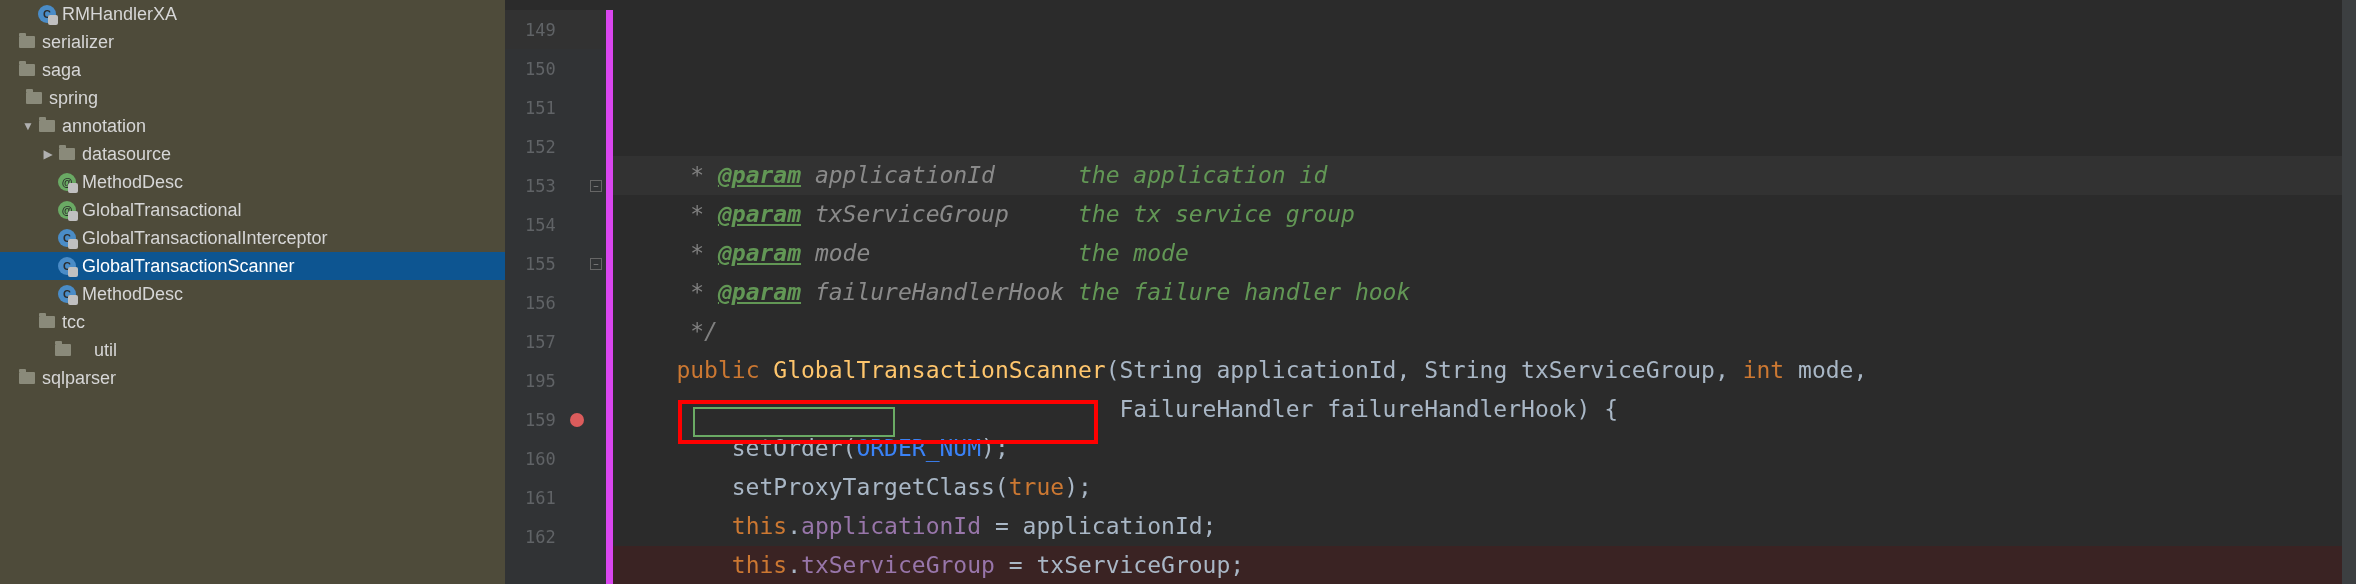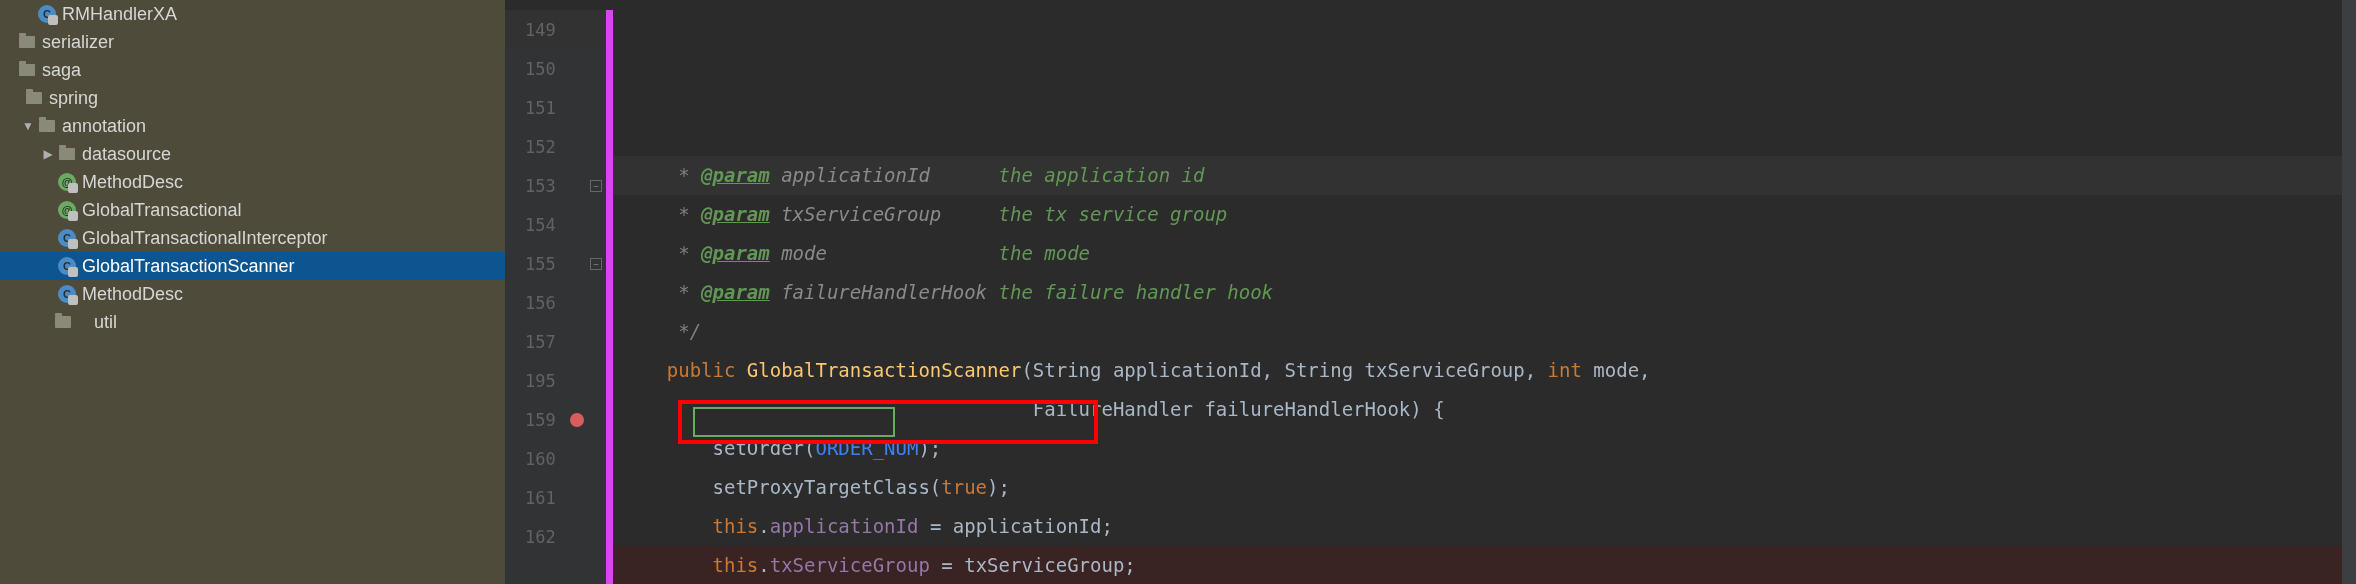--- a/index.html
+++ b/index.html
@@ -125,21 +125,21 @@
   width: 12px; height: 12px;
   border: 1px solid #666;
   font-size: 9px;
   color: #888;
   display: flex;
   align-items: center;
   justify-content: center;
 }
 .code {
   flex: 1;
-  font-size: 19px;
+  font-size: 23px;
   line-height: 39px;
   white-space: pre;
   font-style: italic;
   position: relative;
 }
 .code-line {
   height: 39px;
   padding-left: 8px;
   font-style: normal;
 }
@@ -249,26 +249,40 @@
       </span>
       <span>GlobalTransactionScanner</span>
     </div>
     <div class="tree-item" style="padding-left: 40px;">
       <span class="arrow">&nbsp;</span>
       <span class="icon">
         <span class="class-icon">C<span class="lock-badge"></span></span>
       </span>
       <span>MethodDesc</span>
     </div>
+    <div class="tree-item" style="padding-left: 20px;">
+      <span class="arrow">&nbsp;</span>
+      <span class="icon">
+        <span class="folder-icon"></span>
+      </span>
+      <span>tcc</span>
+    </div>
     <div class="tree-item" style="padding-left: 20px; gap: 16px;">
       <span class="arrow">&nbsp;</span>
       <span class="icon">
         <span class="folder-icon"></span>
       </span>
       <span>util</span>
+    </div>
+    <div class="tree-item" style="padding-left: 0px;">
+      <span class="arrow">&nbsp;</span>
+      <span class="icon">
+        <span class="folder-icon"></span>
+      </span>
+      <span>sqlparser</span>
     </div>
   </div>
 
 <div class="editor-wrapper">
   <div class="gutter" id="gutter">
       <div class="gutter-line active">149</div>
       <div class="gutter-line">150</div>
       <div class="gutter-line">151</div>
       <div class="gutter-line">152</div>
       <div class="gutter-line">153<span class="fold">−</span></div>

